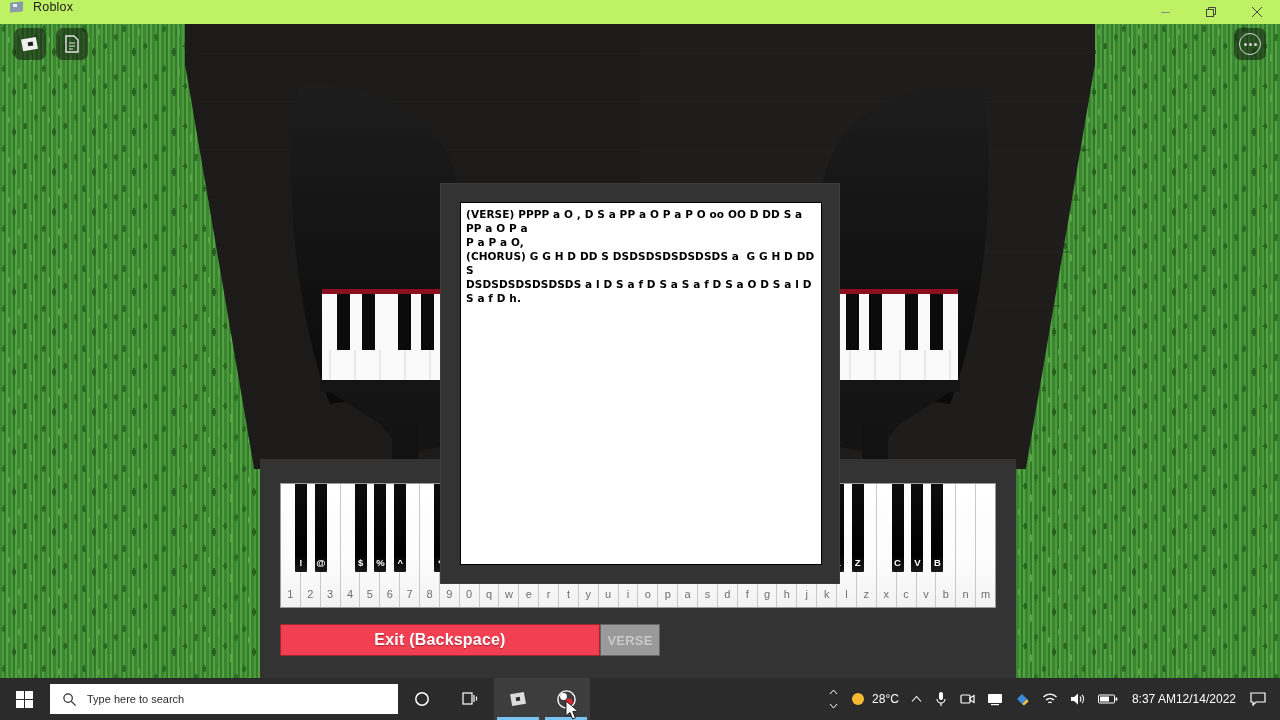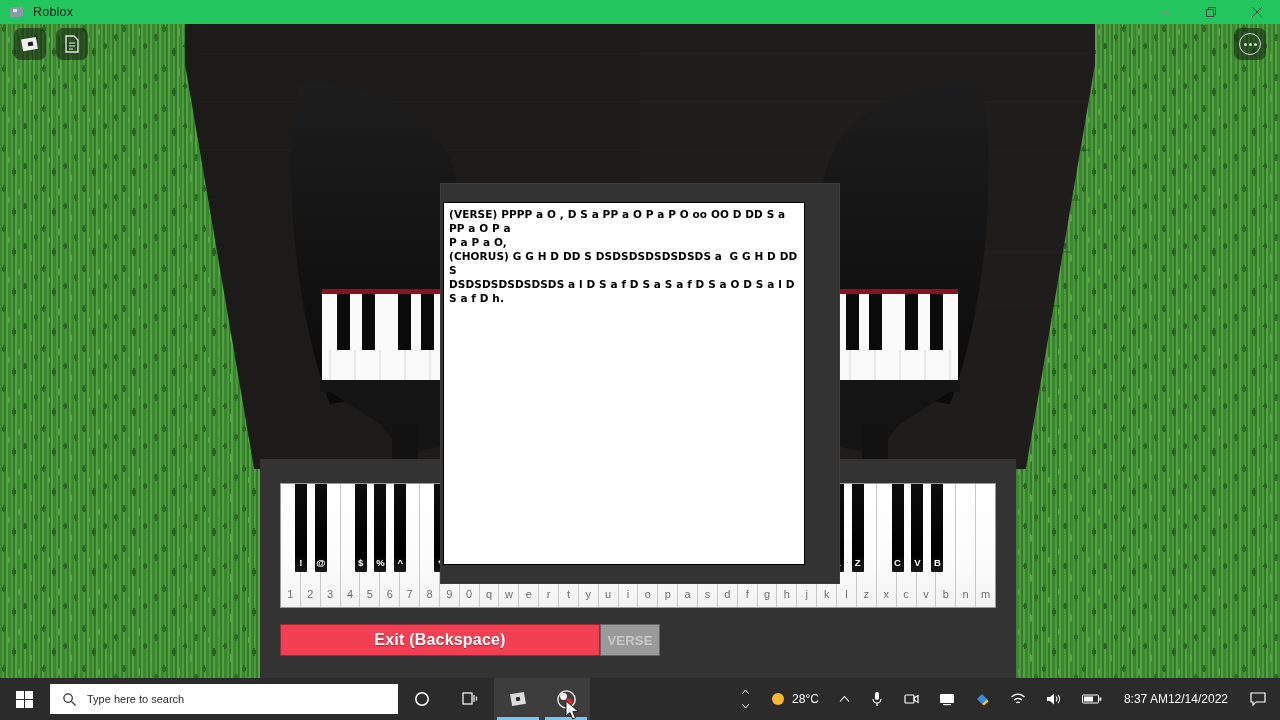--- a/index.html
+++ b/index.html
@@ -10,22 +10,22 @@
     font-family: "Liberation Sans", sans-serif;
     background: #1a1a1a;
   }
 
   
   #app { position: relative; width: 1280px; height: 720px; }
 
   .titlebar {
     position: absolute; top: 0; left: 0;
     width: 1280px; height: 24px;
-    background: #22c55e;
-    display: flex; align-items: center;
+    background: #bef264;
+    display: flex; align-items: flex-start;
     z-index: 50;
   }
   .tb-icon {
     width: 16px; height: 14px; margin-left: 9px; margin-right: 8px;
     position: relative;
   }
   .tb-icon .sq {
     position: absolute; left: 1px; top: 2px;
     width: 13px; height: 10px;
     background: #8a9aa8;
@@ -79,21 +79,21 @@
   }
 
   
   .sheet-dialog {
     position: absolute;
     left: 440px; top: 159px;
     width: 400px; height: 401px;
     background: #333333;
     border: 1px solid #3c3c3c;
     z-index: 20;
-    padding: 18px 2px;
+    padding: 18px 19px;
   }
   .sheet-paper {
     width: 362px; height: 363px;
     background: #ffffff;
     border: 1px solid #000;
     padding: 4px 5px 0 5px;
     overflow: hidden;
   }
   .sheet-text {
     font-family: "DejaVu Sans", sans-serif;
@@ -203,21 +203,21 @@
   .search-box .ph { font-size: 11px; color: #2b2b2b; }
   .tb-app {
     width: 48px; height: 42px; display: flex; align-items: center; justify-content: center;
     position: relative;
   }
   .tb-app.active { background: #3d3d3d; }
   .tb-app.active::after {
     content: ""; position: absolute; bottom: 0; left: 3px; right: 3px;
     height: 3px; background: #77c3f2;
   }
-  .tray { margin-left: auto; display: flex; align-items: center; height: 42px; padding-right: 8px; gap: 8px; }
+  .tray { margin-left: auto; display: flex; align-items: center; height: 42px; padding-right: 8px; gap: 0; }
   .tray-item { padding: 0 6px; display: flex; align-items: center; justify-content: center; color: #fff; font-size: 12px; height: 42px;}
   .clock { display: flex; flex-direction: row; align-items: flex-end; justify-content: center; line-height: 15px; color: #fff; font-size: 12px; padding: 0 8px;}
   .scroll-arrows { display: flex; flex-direction: column; justify-content: center; gap: 8px; padding: 0 6px; color: #fff; }
 
   .cursor { position: absolute; z-index: 90; pointer-events: none; }
 </style>
 </head>
 <body>
 
 <div id="app">

